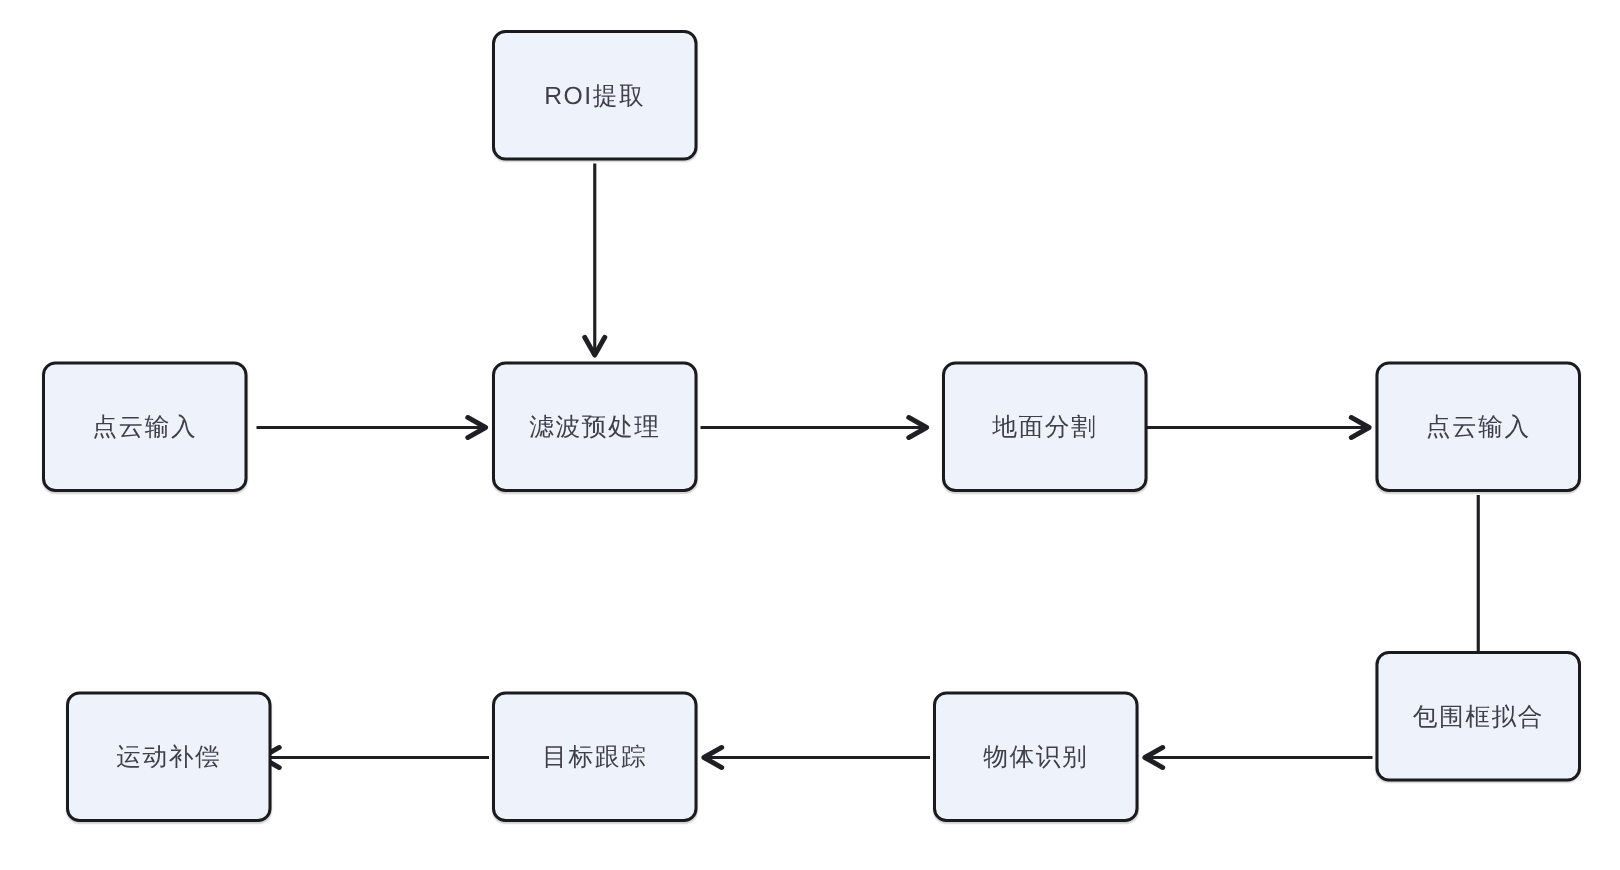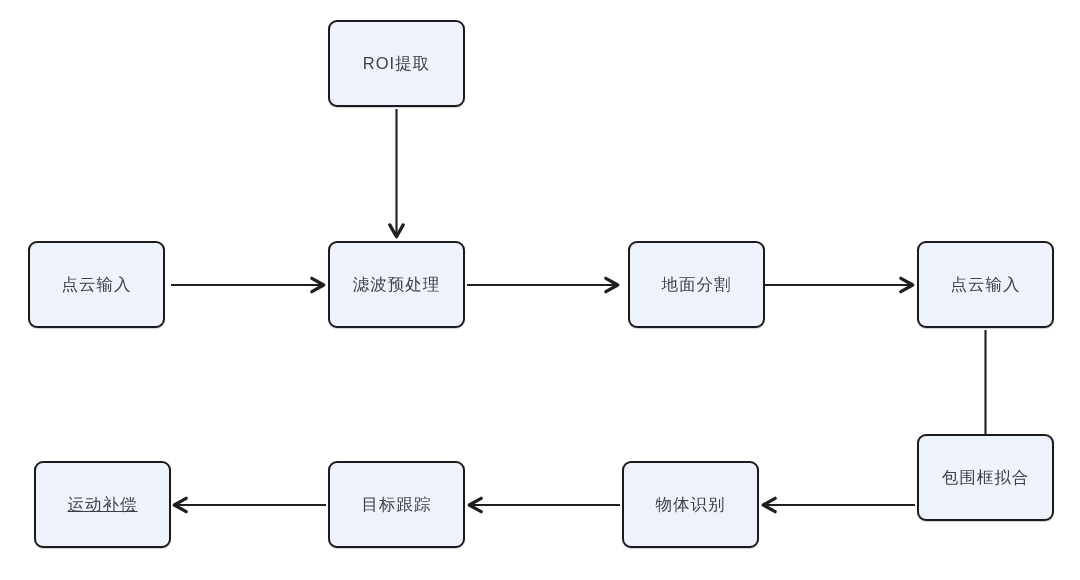--- a/index.html
+++ b/index.html
@@ -37,21 +37,21 @@
     letter-spacing: 1px;
     color: #3f3f46;
     box-shadow: 0 1px 1px rgba(0,0,0,0.18);
   }
   
   #n-roi      { left: 328px; top:  20px; }
   #n-input    { left:  28px; top: 241px; }
   #n-filter   { left: 328px; top: 241px; }
   #n-ground   { left: 612px; top: 241px; margin-left: 16px; }
   #n-cluster  { left: 917px; top: 241px; }
-  #n-motion   { left:  34px; top: 461px; text-decoration: underline; }
+  #n-motion   { left:  44px; top: 461px; }
   #n-tracking { left: 328px; top: 461px; }
   #n-recog    { left: 622px; top: 461px; }
   #n-bbox     { left: 917px; top: 434px; }
 </style>
 </head>
 <body>
 
 <div class="canvas">
 
   <svg class="edges-layer" width="1080" height="580" viewBox="0 0 1080 580">

